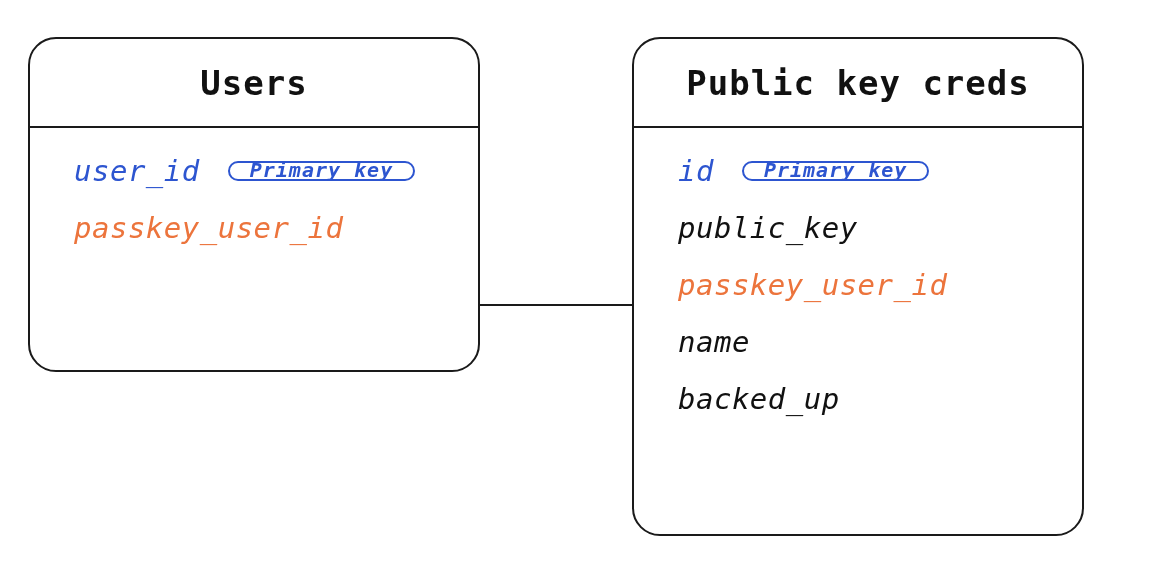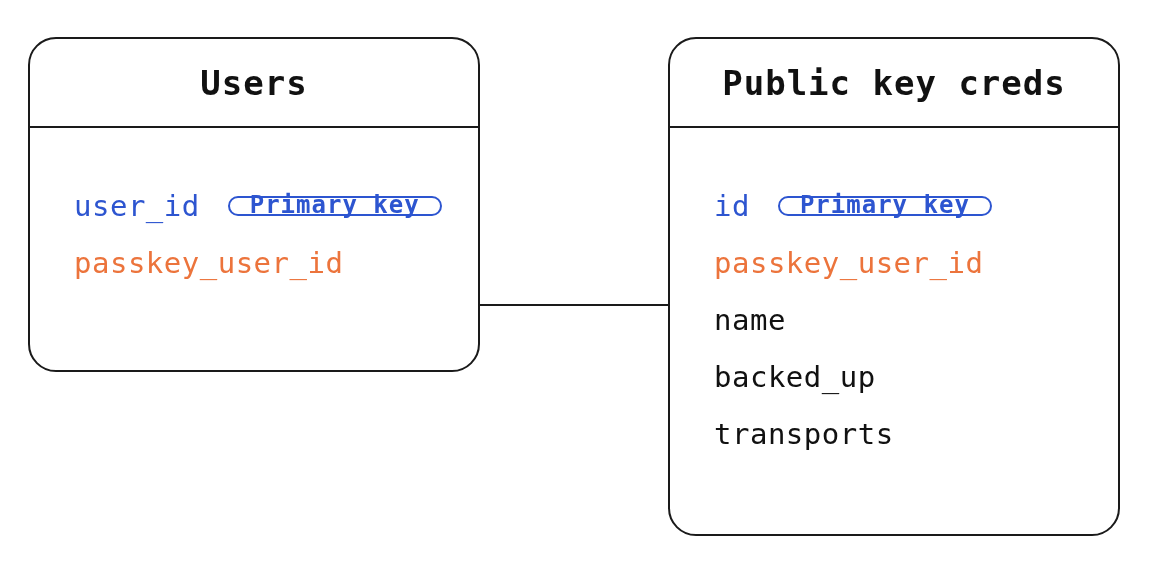--- a/index.html
+++ b/index.html
@@ -18,39 +18,40 @@
     position: absolute;
     background: #ffffff;
     border: 2px solid var(--line, #1a1a1a);
     border-radius: 28px;
   }
   .er-table.users {
     left: 28px; top: 37px;
     width: 452px; height: 335px;
   }
   .er-table.pubkey {
-    left: 668px; top: 37px;
+    left: 632px; top: 37px;
     width: 452px; height: 499px;
   }
   .table-header {
     height: 89px;
     border-bottom: 2px solid var(--line, #1a1a1a);
     display: flex;
     align-items: center;
     justify-content: center;
   }
   .table-title {
     font-size: 34px;
     font-weight: bold;
     color: var(--ink, #111111);
     letter-spacing: 1px;
     white-space: nowrap;
   }
   .table-body {
-    padding: 49px 42px 0 44px;
+    padding: 14px 42px 0 44px;
+    font-style: italic;
   }
   .field-row {
     height: 57px;
     display: flex;
     align-items: center;
     gap: 28px;
     white-space: nowrap;
   }
   .field-name {
     font-size: 29px;
@@ -59,21 +60,21 @@
   }
   .field-name.c-blue   { color: var(--primary_blue, #2d55d0); }
   .field-name.c-orange { color: var(--accent_orange, #ec743c); }
   .pk-badge {
     display: inline-flex;
     align-items: center;
     justify-content: center;
     border: 2px solid var(--primary_blue, #2d55d0);
     border-radius: 999px;
     color: var(--primary_blue, #2d55d0);
-    font-size: 24px;
+    font-size: 20px;
     font-weight: bold;
     letter-spacing: 1px;
     padding: 4px 20px 6px 20px;
     height: 20px;
   }
   .relationship-line {
     position: absolute;
     left: 480px;
     top: 304px;
     width: 188px;
@@ -106,27 +107,27 @@
   <div class="er-table pubkey">
     <div class="table-header">
       <span class="table-title">Public key creds</span>
     </div>
     <div class="table-body">
       <div class="field-row">
         <span class="field-name c-blue">id</span>
         <span class="pk-badge">Primary key</span>
       </div>
       <div class="field-row">
+        <span class="field-name">public_key</span>
+      </div>
+      <div class="field-row">
         <span class="field-name c-orange">passkey_user_id</span>
       </div>
       <div class="field-row">
         <span class="field-name">name</span>
       </div>
       <div class="field-row">
         <span class="field-name">backed_up</span>
       </div>
-      <div class="field-row">
-        <span class="field-name">transports</span>
-      </div>
     </div>
   </div>
 
 </div>
 
 </body></html>

